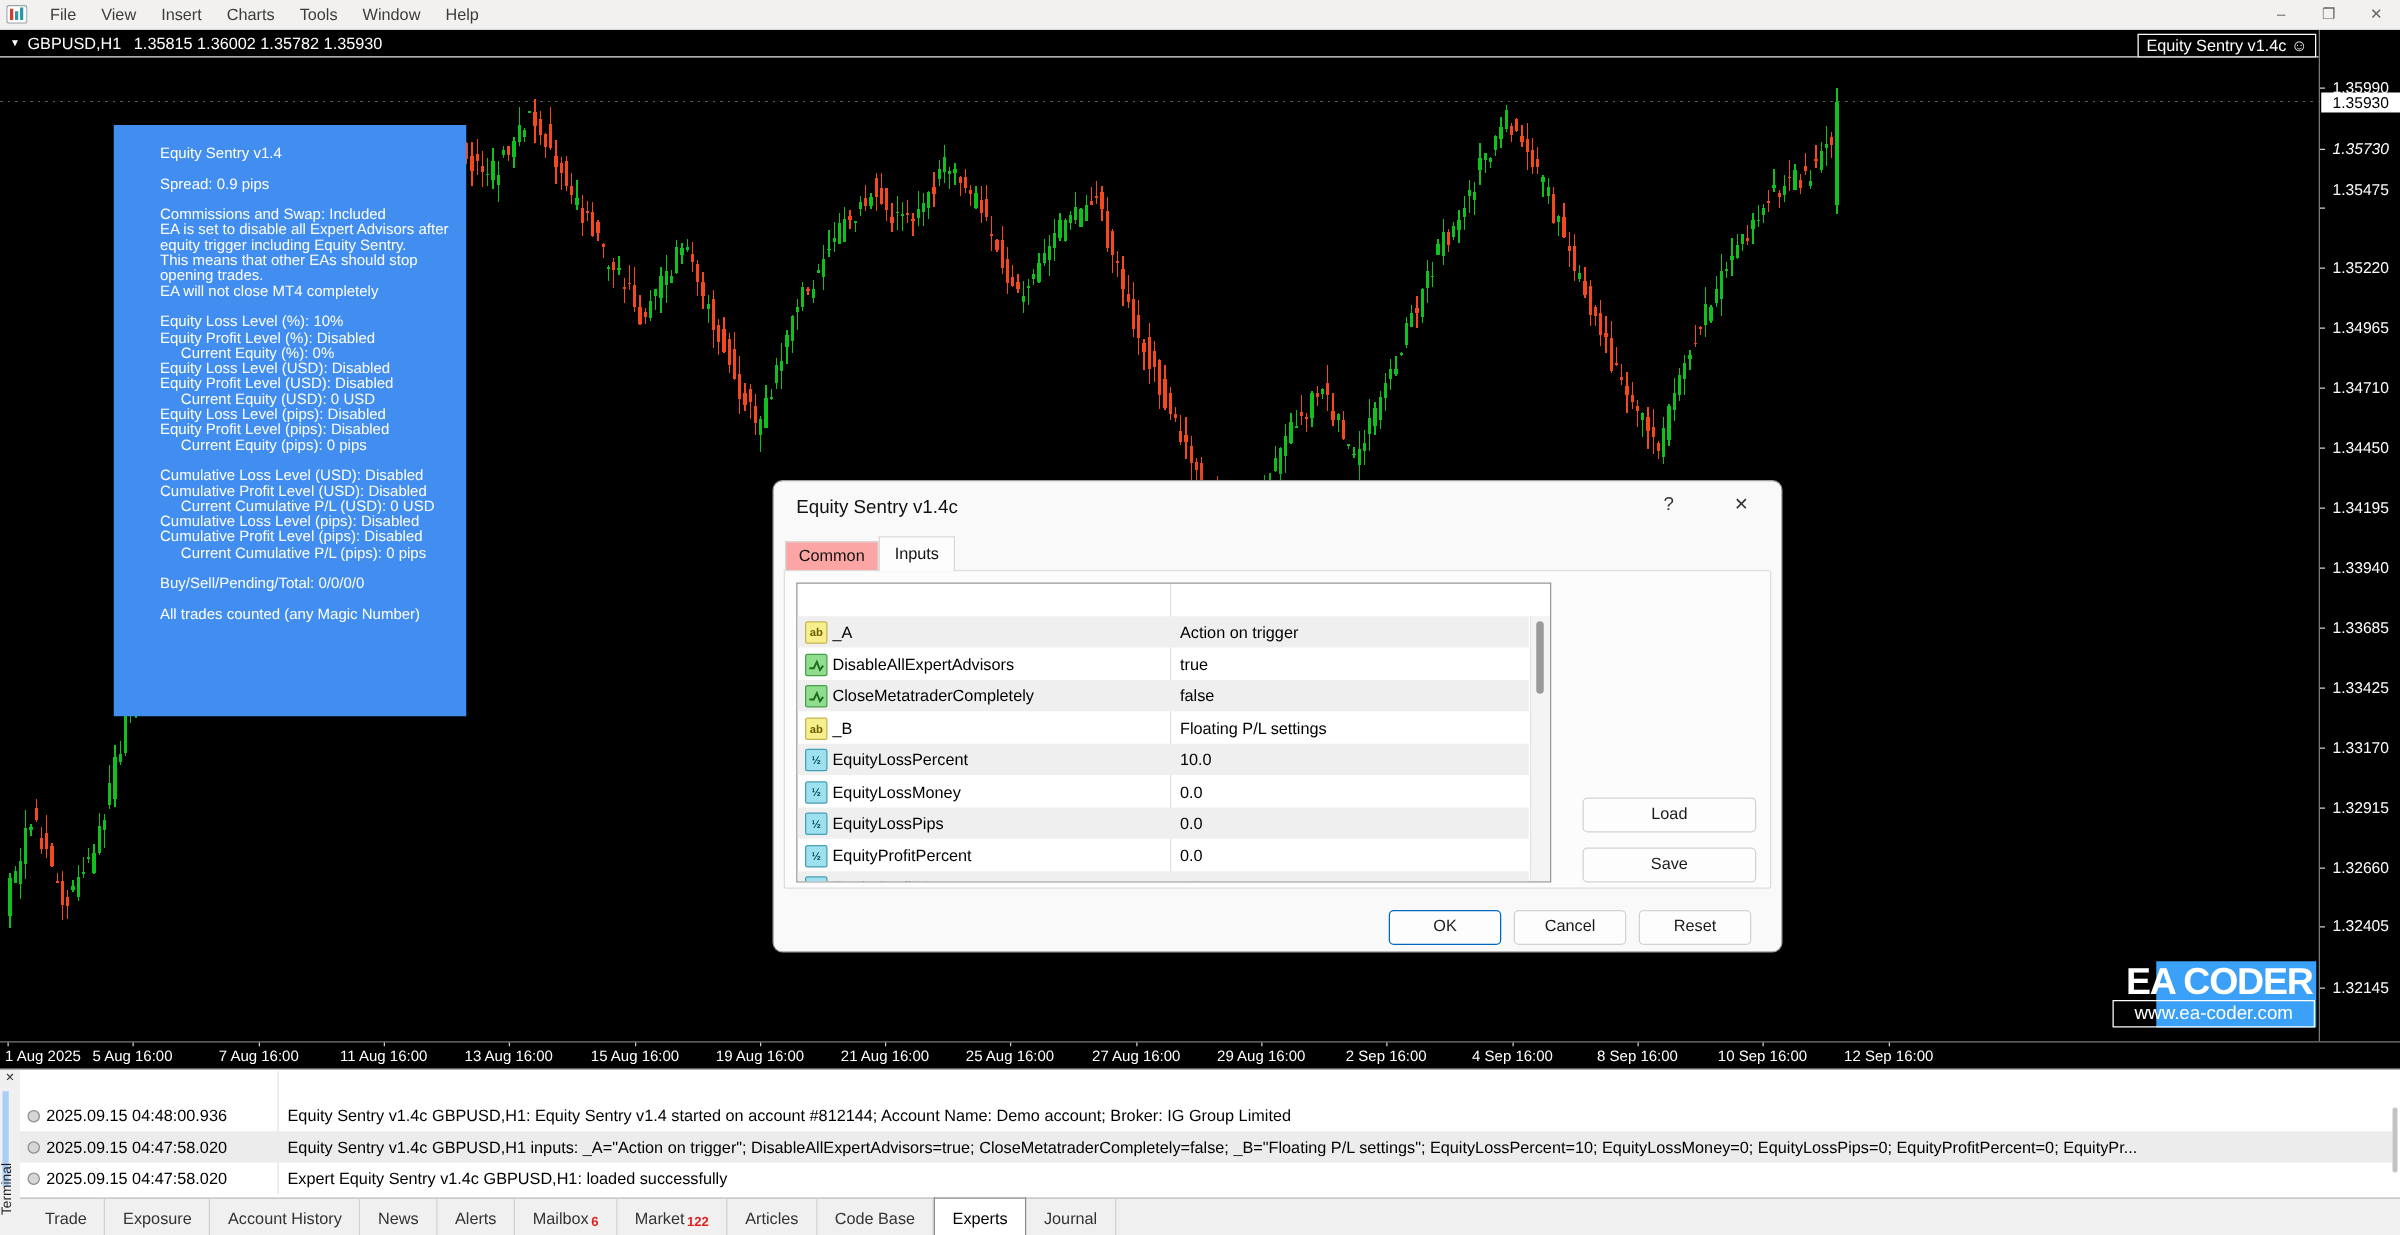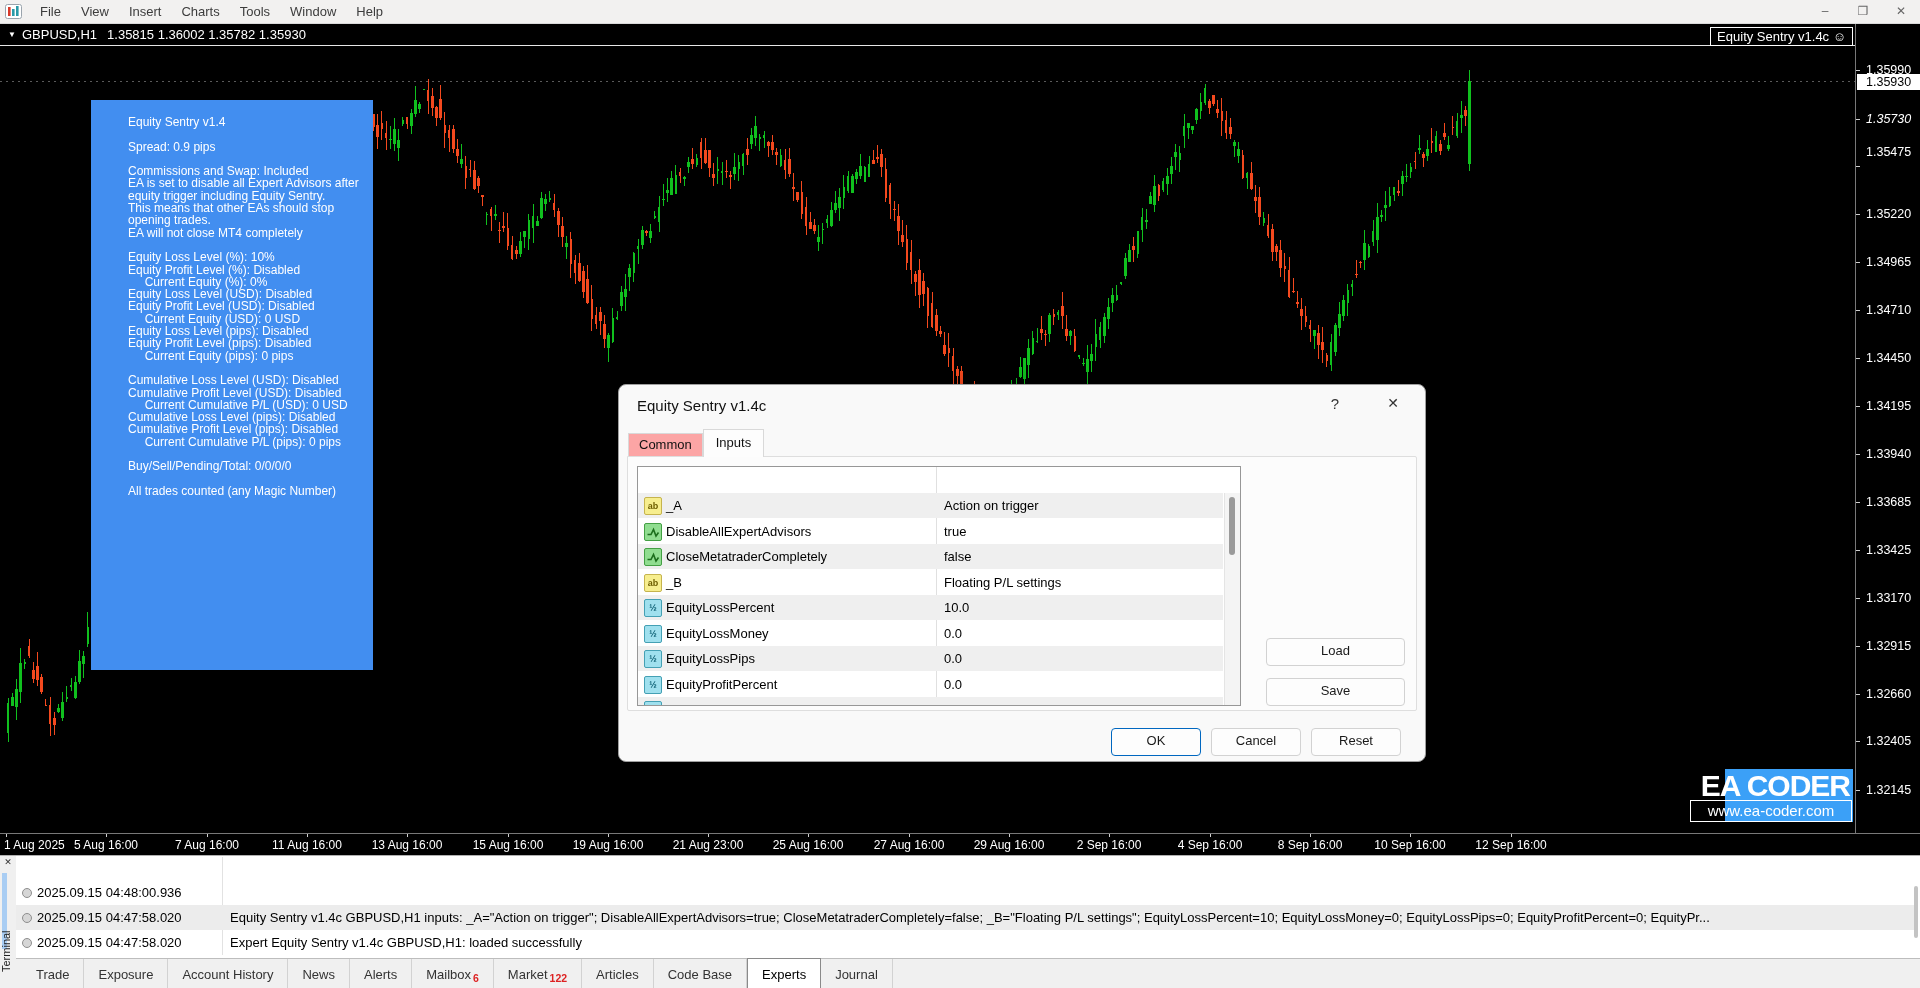--- a/index.html
+++ b/index.html
@@ -16,21 +16,21 @@
   #chart{position:absolute;left:0;top:23px;width:1920px;height:810px;background:#000}
   .symbolbar{position:absolute;left:0;top:1px;height:21px;display:flex;align-items:center;color:#fff}
   .sym-arrow{font-size:8px;margin:0 6px 0 8px;color:#fff}
   .sym-name{font-size:13px;margin-right:10px}
   .sym-ohlc{font-size:13px}
   .chart-topline{position:absolute;left:0;top:22px;width:1855px;height:1px;background:#fff;opacity:.9}
   .ea-name-box{position:absolute;right:67px;top:4px;border:1px solid #fff;color:#fff;
                font-size:13px;padding:1px 6px;background:#000}
   #candles{position:absolute;left:0;top:0;width:1855px;height:810px}
   
-  .comment-panel{position:absolute;left:91px;top:77px;width:282px;height:570px;z-index:3}
+  .comment-panel{position:absolute;left:91px;top:77px;width:282px;height:473px;z-index:3}
   .comment-text{position:absolute;left:37px;top:16px;color:#fff;font-size:12px;
                 line-height:12.3px;white-space:pre}
   
   .watermark{position:absolute;left:1690px;top:746px;width:163px;height:53px;z-index:2}
   .wm-blue{position:absolute;right:0;top:0;width:128px;height:53px}
   .wm-title{position:absolute;right:3px;top:0px;color:#fff;font-size:30px;font-weight:700;
             letter-spacing:-1px;white-space:nowrap}
   .wm-url{position:absolute;left:0;bottom:0;right:1px;height:20px;border:1px solid #fff;
           color:#fff;font-size:15px;text-align:center;line-height:19px}
   
@@ -932,21 +932,21 @@
     <div class="ta-label" style="left: 207px; transform: translateX(-50%);">7 Aug 16:00</div>
     <div class="ta-tick" style="left: 307px;"></div>
     <div class="ta-label" style="left: 307px; transform: translateX(-50%);">11 Aug 16:00</div>
     <div class="ta-tick" style="left: 407px;"></div>
     <div class="ta-label" style="left: 407px; transform: translateX(-50%);">13 Aug 16:00</div>
     <div class="ta-tick" style="left: 508px;"></div>
     <div class="ta-label" style="left: 508px; transform: translateX(-50%);">15 Aug 16:00</div>
     <div class="ta-tick" style="left: 608px;"></div>
     <div class="ta-label" style="left: 608px; transform: translateX(-50%);">19 Aug 16:00</div>
     <div class="ta-tick" style="left: 708px;"></div>
-    <div class="ta-label" style="left: 708px; transform: translateX(-50%);">21 Aug 23:00</div>
+    <div class="ta-label" style="left: 708px; transform: translateX(-50%);">21 Aug 16:00</div>
     <div class="ta-tick" style="left: 808px;"></div>
     <div class="ta-label" style="left: 808px; transform: translateX(-50%);">25 Aug 16:00</div>
     <div class="ta-tick" style="left: 909px;"></div>
     <div class="ta-label" style="left: 909px; transform: translateX(-50%);">27 Aug 16:00</div>
     <div class="ta-tick" style="left: 1009px;"></div>
     <div class="ta-label" style="left: 1009px; transform: translateX(-50%);">29 Aug 16:00</div>
     <div class="ta-tick" style="left: 1109px;"></div>
     <div class="ta-label" style="left: 1109px; transform: translateX(-50%);">2 Sep 16:00</div>
     <div class="ta-tick" style="left: 1210px;"></div>
     <div class="ta-label" style="left: 1210px; transform: translateX(-50%);">4 Sep 16:00</div>
@@ -1034,20 +1034,21 @@
   <div class="t-strip">
     <div class="t-strip-close">✕</div>
     <div class="t-scroll"></div>
     <div class="t-strip-label">Terminal</div>
   </div>
   <div class="t-colsep" style="left:222px;top:1px"></div>
   <div id="journal-rows">
       <div class="jrow" style="top: 24px;">
         <span class="j-icon"></span>
         <span class="j-time">2025.09.15 04:48:00.936</span>
+        <span class="j-msg">Equity Sentry v1.4c GBPUSD,H1: Equity Sentry v1.4 started on account #812144; Account Name: Demo account; Broker: IG Group Limited</span>
       </div>
       <div class="jrow sel" style="top: 49px;">
         <span class="j-icon"></span>
         <span class="j-time">2025.09.15 04:47:58.020</span>
         <span class="j-msg">Equity Sentry v1.4c GBPUSD,H1 inputs: _A="Action on trigger"; DisableAllExpertAdvisors=true; CloseMetatraderCompletely=false; _B="Floating P/L settings"; EquityLossPercent=10; EquityLossMoney=0; EquityLossPips=0; EquityProfitPercent=0; EquityPr...</span>
       </div>
       <div class="jrow" style="top: 74px;">
         <span class="j-icon"></span>
         <span class="j-time">2025.09.15 04:47:58.020</span>
         <span class="j-msg">Expert Equity Sentry v1.4c GBPUSD,H1: loaded successfully</span>

